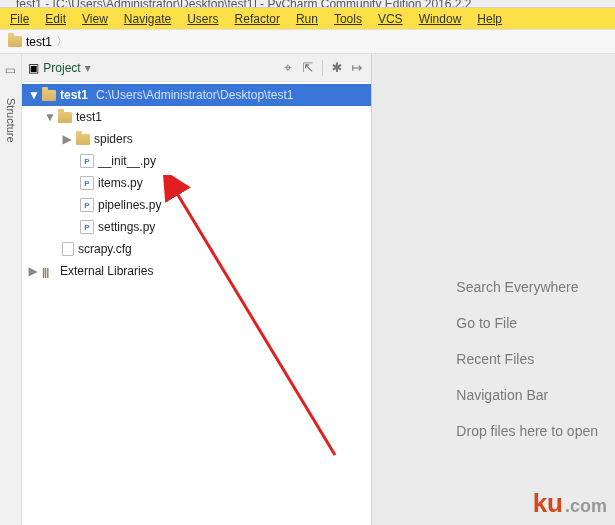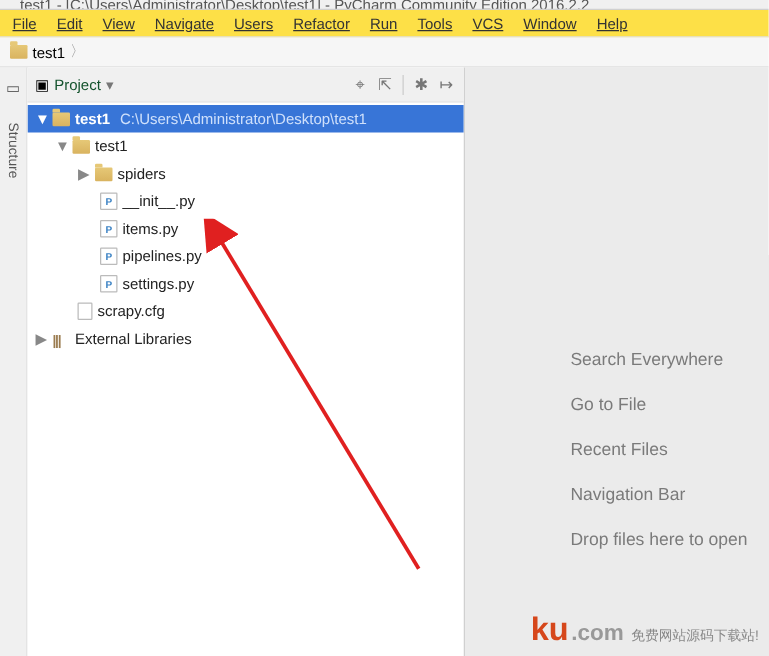--- a/index.html
+++ b/index.html
@@ -171,14 +171,13 @@
     <marker id="ah" markerWidth="10" markerHeight="10" refX="2" refY="5" orient="auto">
       <path d="M0,0 L10,5 L0,10 Z" fill="#e02020"></path>
     </marker>
   </defs>
   <line x1="175" y1="280" x2="15" y2="15" stroke="#e02020" stroke-width="3" marker-end="url(#ah)"></line>
 </svg>
 
 <div class="watermark">
   <span class="wm-logo wm-b">ku</span>
   <span class="wm-logo wm-c">.com</span>
-  <span class="wm-tag">免费网站源码下载站!</span>
 </div>
 
 </body></html>

